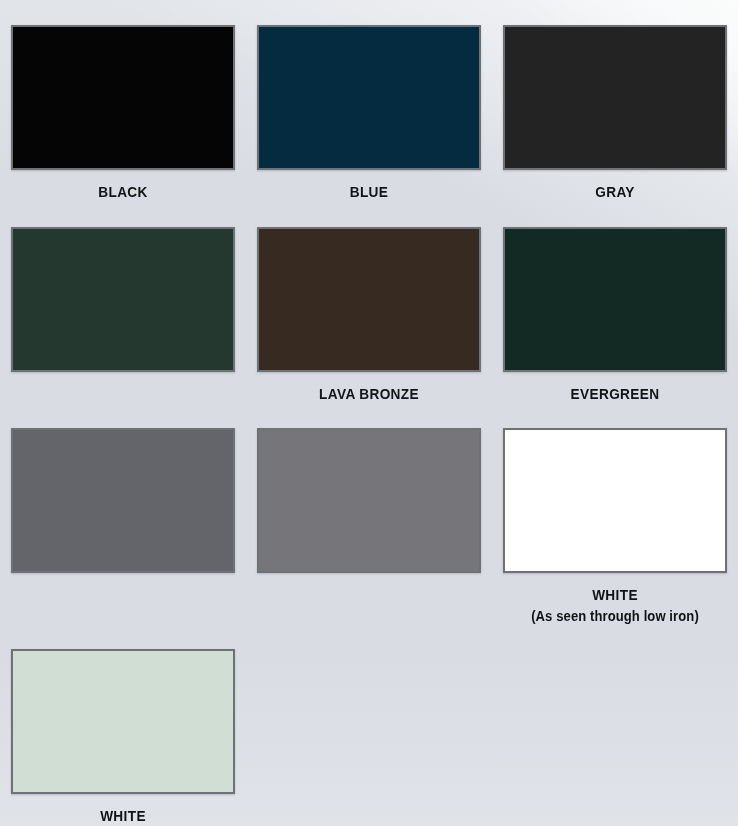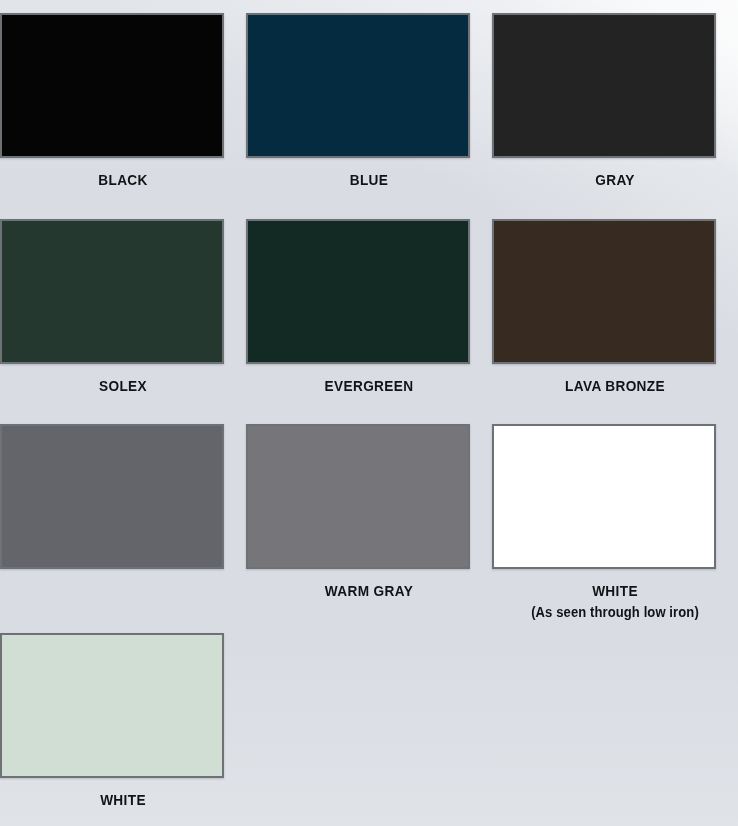--- a/index.html
+++ b/index.html
@@ -52,21 +52,22 @@
     grid-template-columns: repeat(3, 1fr);
     grid-template-rows: repeat(4, 1fr);
     column-gap: 0px;
     row-gap: 0px;
   }
 
   .cell {
     position: relative;
     display: flex;
     flex-direction: column;
-    padding-top: 13px;
+    align-items: center;
+    padding-top: 25px;
     box-sizing: border-box;
   }
 
   .swatch {
     width: 224px;
     height: 145px;
     border: 2px solid #6e7176;
     box-sizing: border-box;
     box-shadow: 0 1px 2px rgba(90,95,105,0.30);
   }
@@ -121,44 +122,38 @@
         </div>
       </div>
       <div class="cell">
         <div class="swatch" style="background: rgb(35, 35, 35); border-color: rgb(110, 113, 118);"></div>
         <div class="label-wrap">
           <span class="label">GRAY</span>
         </div>
       </div>
       <div class="cell">
         <div class="swatch" style="background: rgb(37, 56, 47); border-color: rgb(110, 113, 118);"></div>
+      </div>
+      <div class="cell">
+        <div class="swatch" style="background: rgb(54, 42, 33); border-color: rgb(110, 113, 118);"></div>
         <div class="label-wrap">
-          <span class="label">SOLEX</span>
+          <span class="label">LAVA BRONZE</span>
         </div>
       </div>
       <div class="cell">
         <div class="swatch" style="background: rgb(19, 42, 36); border-color: rgb(110, 113, 118);"></div>
         <div class="label-wrap">
           <span class="label">EVERGREEN</span>
         </div>
       </div>
       <div class="cell">
-        <div class="swatch" style="background: rgb(54, 42, 33); border-color: rgb(110, 113, 118);"></div>
-        <div class="label-wrap">
-          <span class="label">LAVA BRONZE</span>
-        </div>
-      </div>
-      <div class="cell">
         <div class="swatch" style="background: rgb(99, 101, 106); border-color: rgb(110, 113, 118);"></div>
       </div>
       <div class="cell">
         <div class="swatch" style="background: rgb(118, 117, 122); border-color: rgb(110, 113, 118);"></div>
-        <div class="label-wrap">
-          <span class="label">WARM GRAY</span>
-        </div>
       </div>
       <div class="cell">
         <div class="swatch" style="background: rgb(255, 255, 255); border-color: rgb(110, 113, 118);"></div>
         <div class="label-wrap">
           <span class="label">WHITE</span>
           <span class="sublabel">(As seen through low iron)</span>
         </div>
       </div>
       <div class="cell">
         <div class="swatch" style="background: rgb(208, 222, 212); border-color: rgb(110, 113, 118);"></div>

